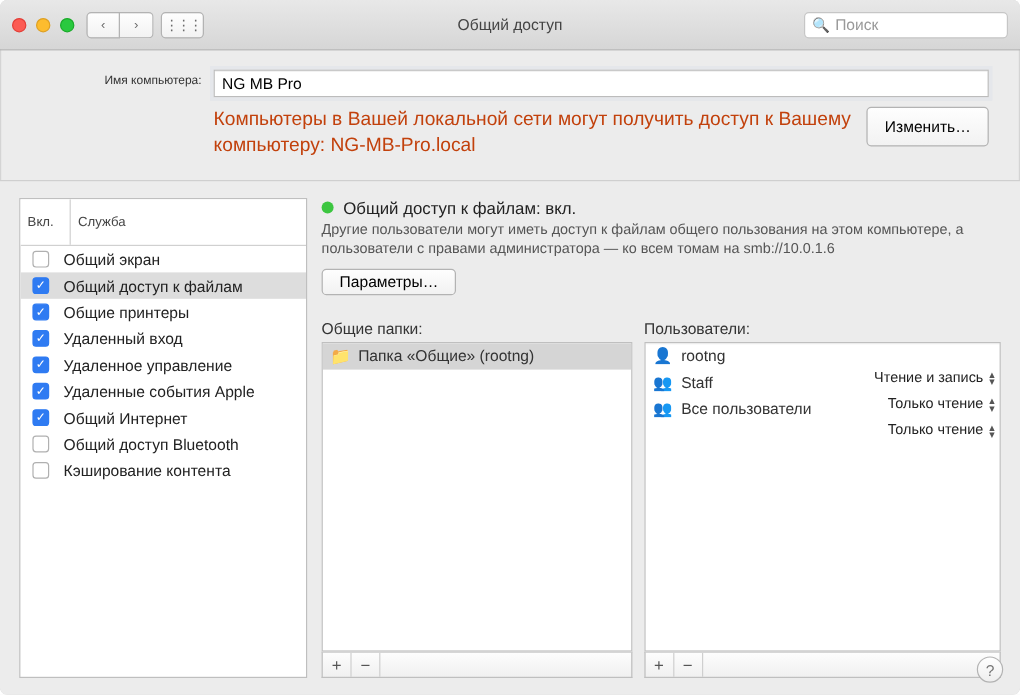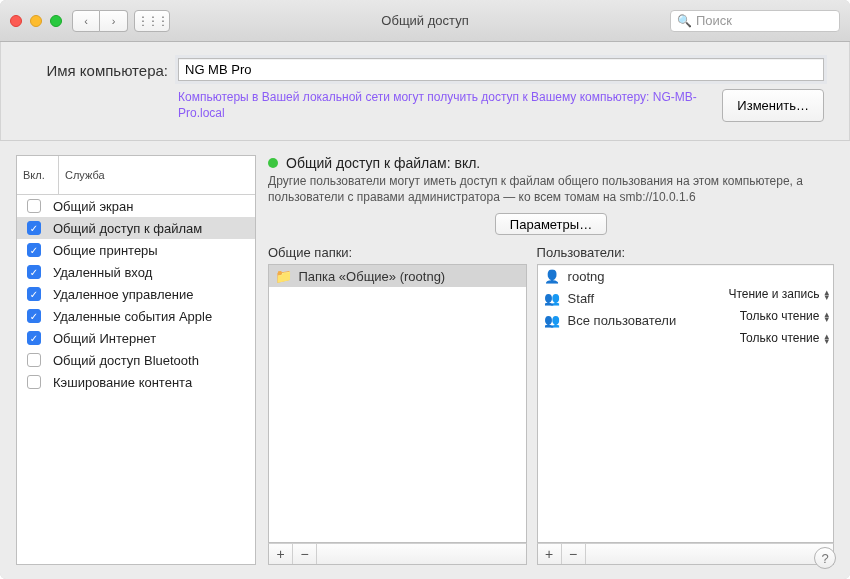--- a/index.html
+++ b/index.html
@@ -63,29 +63,29 @@
     background:#fff; border:1px solid #c6c6c6; border-radius:4px;
     display:flex; align-items:center; padding:0 6px; color:#999;
     margin-left:auto;
   }
   .search span.icon { margin-right:4px; font-size:12px;}
 
   .top-area {
     padding: 16px 26px 18px 36px;
   }
   .name-row { display:flex; align-items:flex-start; gap:10px;}
-  .name-label { width:132px; text-align:right; font-size:15px; color:#333; padding-top:4px;}
+  .name-label { width:132px; text-align:right; font-size:10px; color:#333; padding-top:4px;}
   .name-input {
     flex:1; height:23px; background:#fff;
     border:1px solid #bcbcbc; border-radius:0;
     padding:0 6px; font-size:13px;
     box-shadow: inset 0 1px 0 rgba(0,0,0,0.05), 0 0 0 3px rgba(120,160,220,0.06);
   }
   .desc-row { display:flex; margin-top:8px; }
-  .desc-text { margin-left:142px; font-size:12px; color:#8b5cf6; line-height:1.35; flex:1;}
+  .desc-text { margin-left:142px; font-size:16px; color:#c2410c; line-height:1.35; flex:1;}
   .edit-btn {
     height:33px; padding:0 14px;
     background: linear-gradient(#fefefe,#f2f2f2);
     border:1px solid #b3b3b3; border-radius:4px; font-size:13px;
     margin-left:10px; white-space:nowrap;
   }
 
   .main-area {
     flex:1; background:#ececec;
     border-top:1px solid #cfcfcf;
@@ -118,21 +118,21 @@
   }
   .chk.on { background:#2f7bf2; border-color:#2f7bf2;}
   .svc-row .chk { margin-left:4px; margin-right:6px;}
   .svc-row .name { font-size:13px; color:#222;}
 
   .detail { flex:1; display:flex; flex-direction:column; }
   .status-row { display:flex; align-items:center; gap:8px; margin-bottom:2px;}
   .status-dot { width:10px; height:10px; border-radius:50%; background:#3cc640;}
   .status-text { font-size:14px; font-weight:500; color:#222;}
   .detail-desc { font-size:12px; color:#555; line-height:1.35; margin-bottom:8px;}
-  .opts-row { display:flex; justify-content:center; margin-bottom:10px;}
+  .opts-row { display:flex; justify-content:flex-start; margin-bottom:20px;}
   .opts-btn {
     height:22px; padding:0 14px;
     background: linear-gradient(#fefefe,#f2f2f2);
     border:1px solid #b3b3b3; border-radius:4px; font-size:13px;
   }
   .columns { flex:1; display:flex; gap:10px;}
   .col { flex:1; display:flex; flex-direction:column;}
   .col-label { font-size:13px; color:#333; margin-bottom:4px;}
   .listbox {
     flex:1; background:#fff; border:1px solid #bfbfbf;

